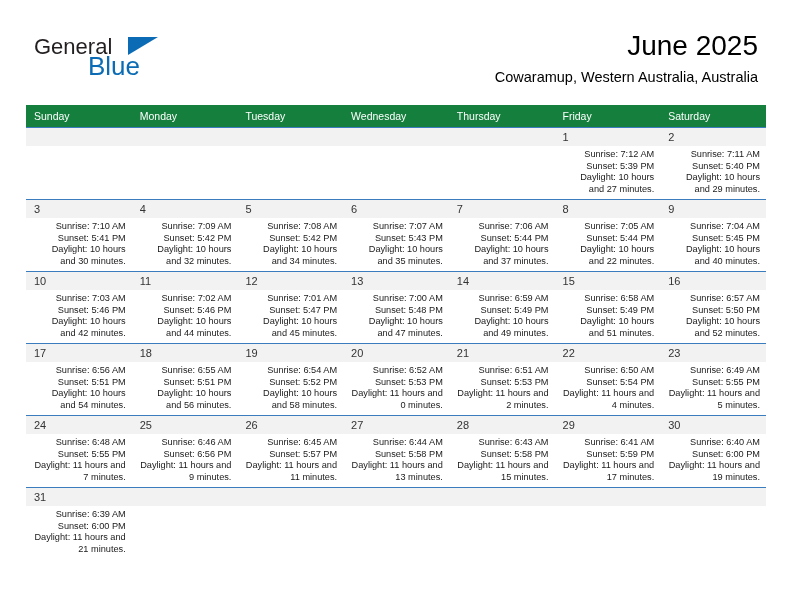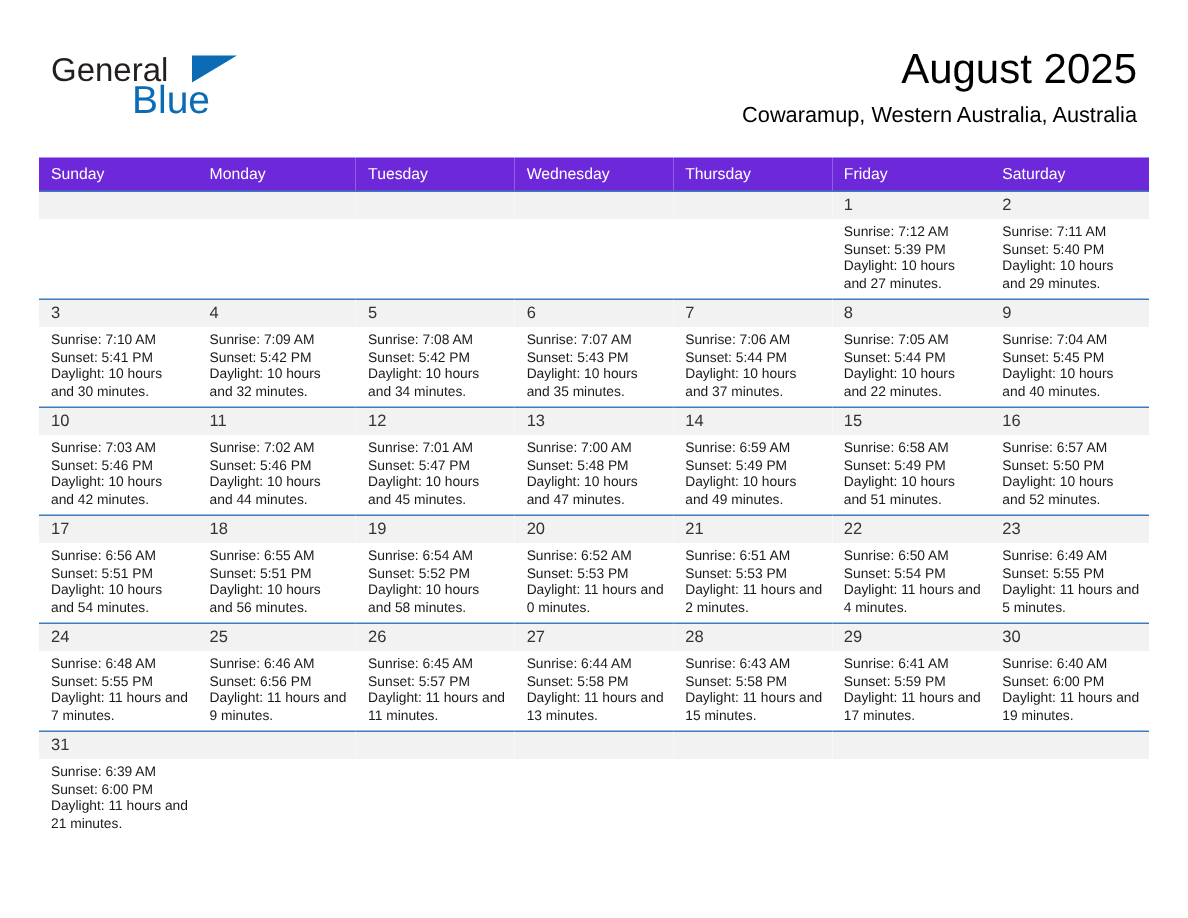--- a/index.html
+++ b/index.html
@@ -90,21 +90,21 @@
   
   .calendar {
     position: absolute;
     left: 26px;
     top: 105px;
     width: 740px;
     border-collapse: collapse;
     table-layout: fixed;
   }
   .calendar th {
-    background: #6d28d9;
+    background: #15803d;
     color: #ffffff;
     font-size: 10.5px;
     font-weight: normal;
     text-align: left;
     padding: 5px 0 5px 8px;
     height: 8px;
     border: none;
     box-sizing: border-box;
   }
   .calendar td {
@@ -132,20 +132,21 @@
   }
   td.empty .daynum {
     background: #f2f2f2;
     color: transparent;
   }
   .details {
     padding: 3px 6px 0 8px;
     font-size: 9.2px;
     line-height: 11.6px;
     color: #1a1a1a;
+    text-align: right;
   }
   .details div {
     white-space: nowrap;
   }
   .details .dl-wrap {
     white-space: normal;
   }
 </style>
 </head>
 <body>
@@ -154,21 +155,21 @@
 
   <div class="header">
 
     <div class="logo">
       <span class="logo-general">General</span>
       <span class="logo-triangle"></span>
       <span class="logo-blue">Blue</span>
     </div>
 
     <div class="title-block">
-      <h1 class="cal-title">August 2025</h1>
+      <h1 class="cal-title">June 2025</h1>
       <div class="cal-subtitle">Cowaramup, Western Australia, Australia</div>
     </div>
 
   </div>
 
   <table class="calendar">
     <thead>
       <tr>
         <th>Sunday</th>
         <th>Monday</th>

